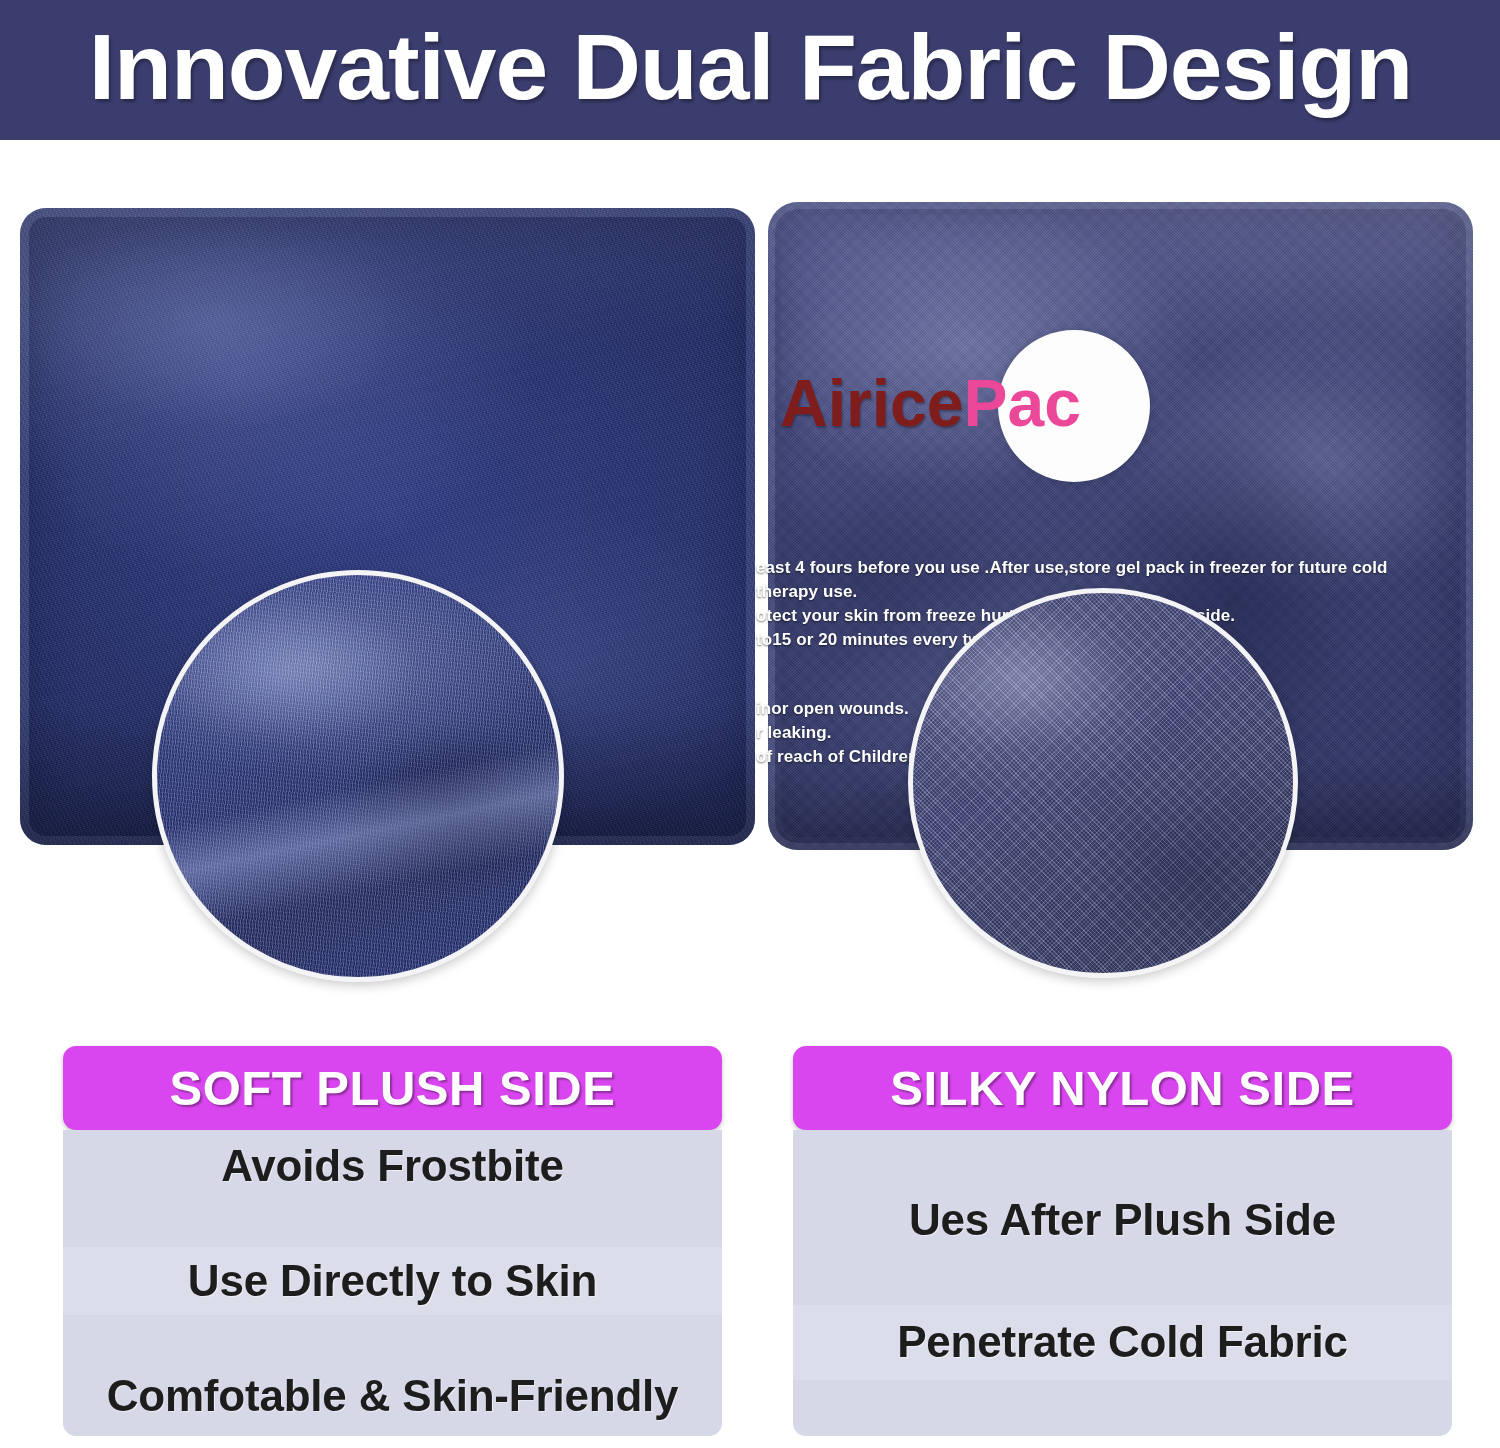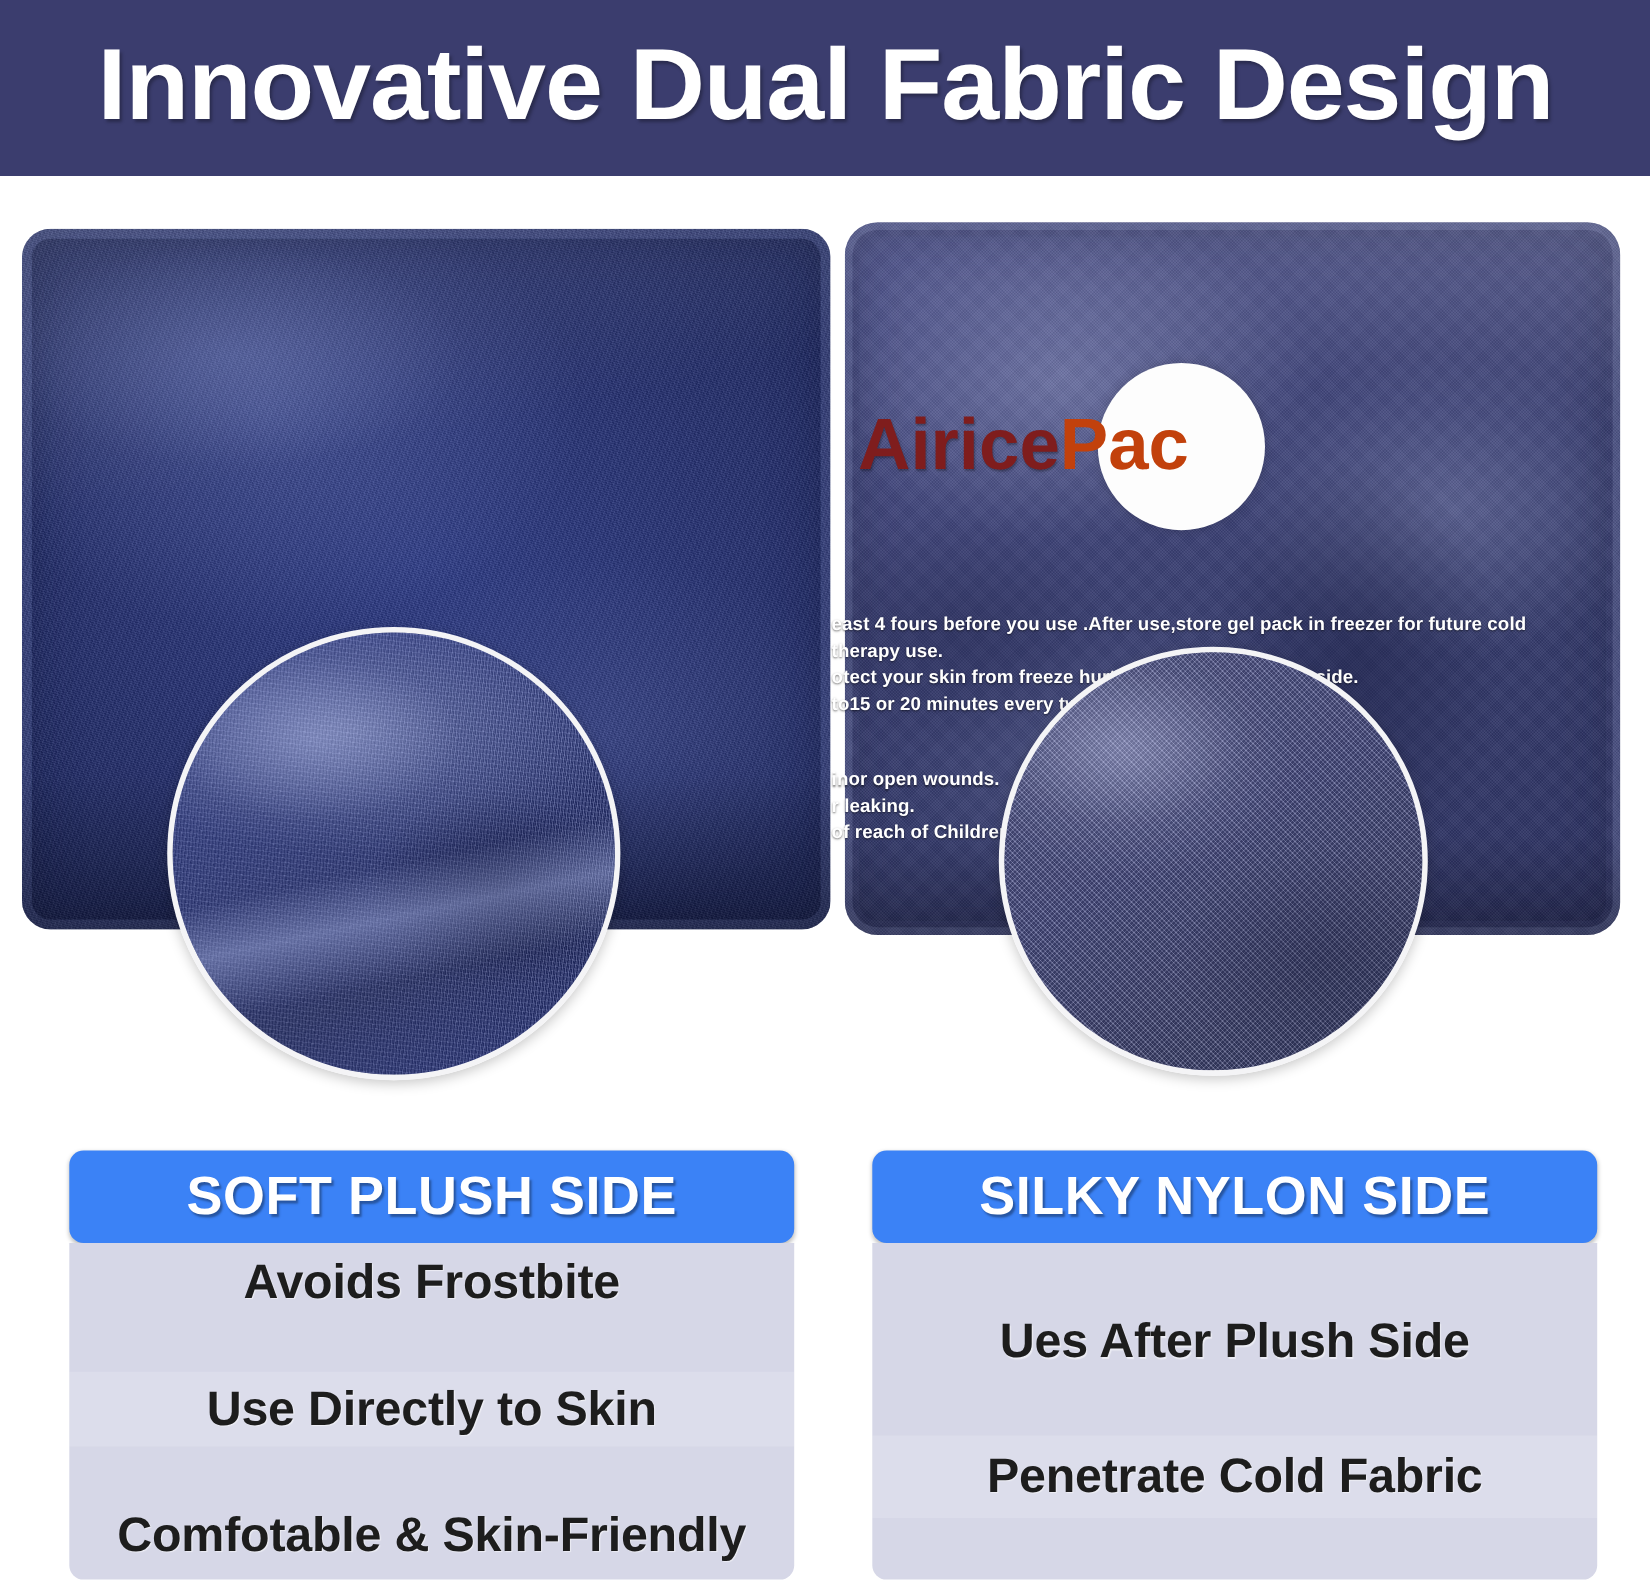--- a/index.html
+++ b/index.html
@@ -5,21 +5,21 @@
   * { margin:0; padding:0; box-sizing:border-box; }
   html,body { background:#ffffff; }
   body {
     width:1500px; height:1448px;
     font-family:"Liberation Sans", sans-serif;
     position:relative; overflow:hidden;
   }
 
   
   .banner{
-    position:absolute; left:0; top:0; width:1500px; height:160px;
+    position:absolute; left:0; top:0; width:1500px; height:140px;
     background:#3b3d6e;
     display:flex; align-items:center; justify-content:center;
   }
   .banner-title{
     color:#ffffff;
     font-size:92px;
     font-weight:bold;
     letter-spacing:-1px;
     line-height:1;
     white-space:nowrap;
@@ -97,21 +97,21 @@
     position:absolute; left:218px; top:-16px; width:152px; height:152px;
     border-radius:50%; background:#fdfdfd;
     box-shadow:0 0 10px rgba(0,0,0,0.18);
   }
   .logo-text{
     position:absolute; left:0; top:24px;
     font-size:66px; font-weight:bold; letter-spacing:0px;
     line-height:1; white-space:nowrap; z-index:3;
   }
   .logo-text .w{ color:#7f1d1d; text-shadow:1px 2px 2px rgba(0,0,0,0.30); }
-  .logo-text .d{ color:#c2410c; }
+  .logo-text .d{ color:#ec4899; }
 
   
   .instructions{
     position:absolute; left:756px; top:420px; width:660px;
     color:#ffffff; font-size:17px; line-height:1.42;
     font-weight:bold; letter-spacing:.1px;
     text-shadow:0 1px 2px rgba(0,0,0,0.55);
     z-index:3;
   }
   .instructions .gap{ display:block; height:44px; }
@@ -163,21 +163,21 @@
       radial-gradient(ellipse 46% 36% at 76% 74%, rgba(24,28,60,0.28), rgba(0,0,0,0) 76%);
   }
 
   
   .cards{ position:absolute; left:0; top:1046px; width:1500px; height:402px; }
   .card{ position:absolute; top:0; width:659px; height:390px; }
   .card.left { left:63px; }
   .card.right{ left:793px; }
 
   .card-head{
-    width:100%; height:84px; background:#3b82f6;
+    width:100%; height:84px; background:#d946ef;
     border-radius:13px;
     display:flex; align-items:center; justify-content:center;
     box-shadow:0 2px 4px rgba(0,0,0,0.25);
   }
   .card-head-label{
     color:#ffffff; font-size:49px; font-weight:bold;
     letter-spacing:.5px; white-space:nowrap;
     text-shadow:2px 2px 2px rgba(0,0,0,0.35);
   }
   .card-body{

